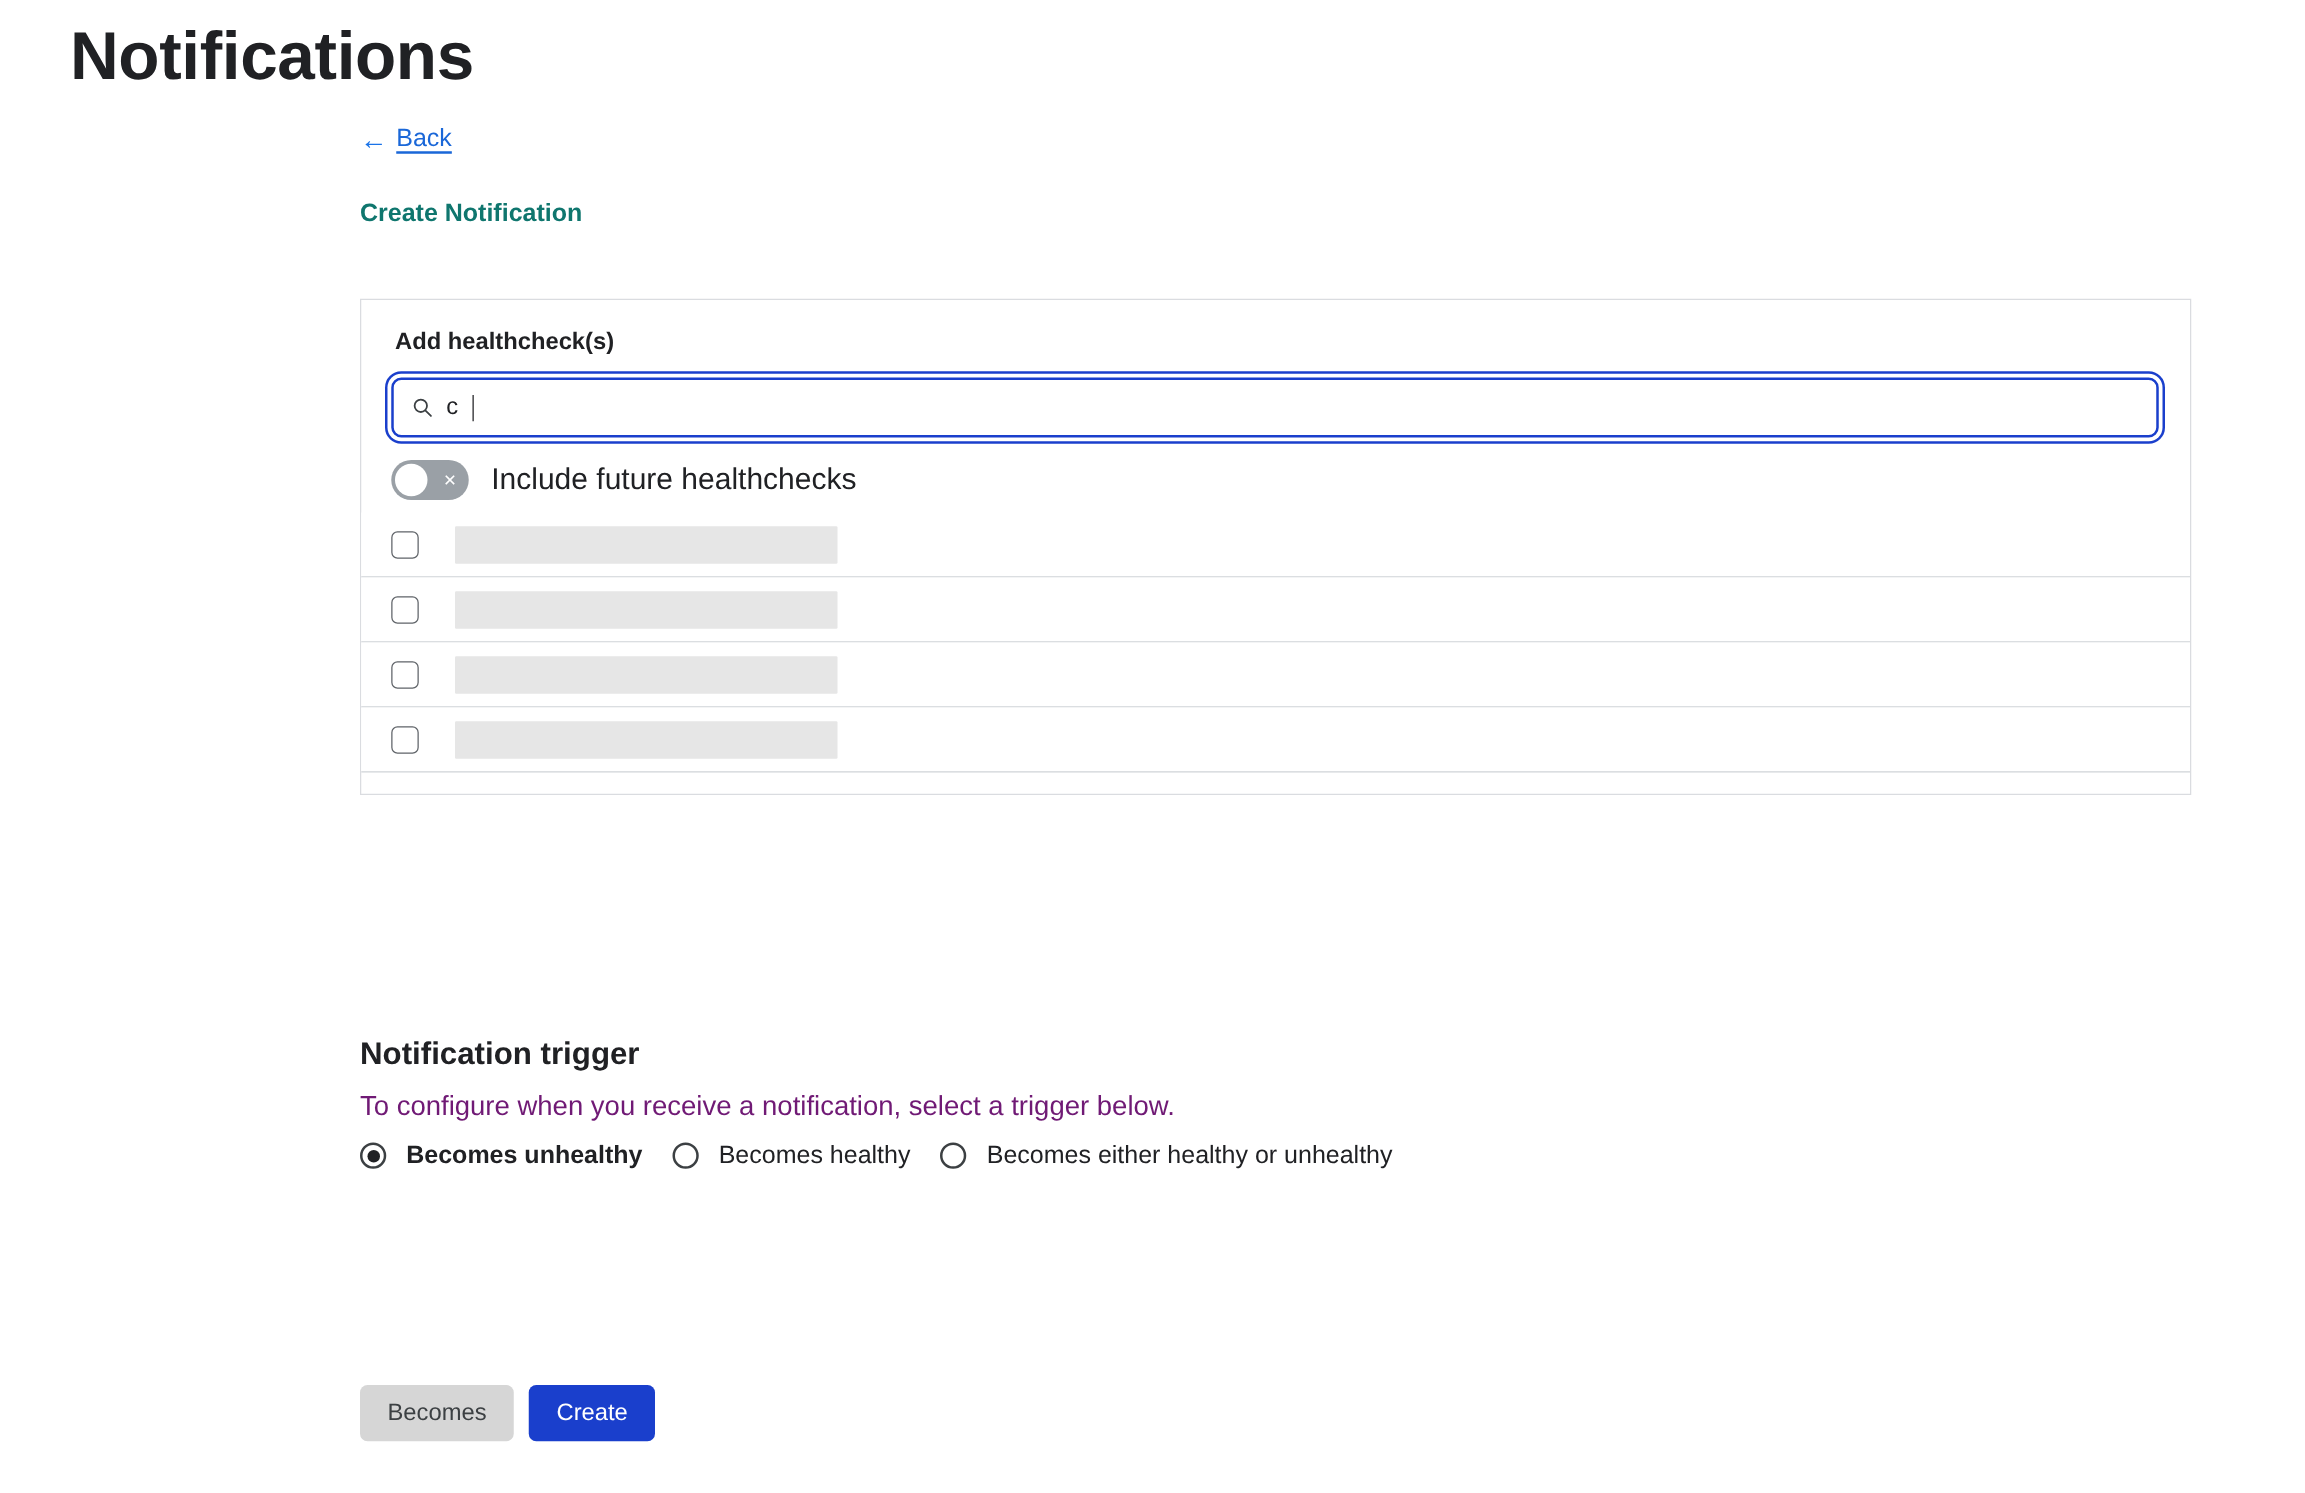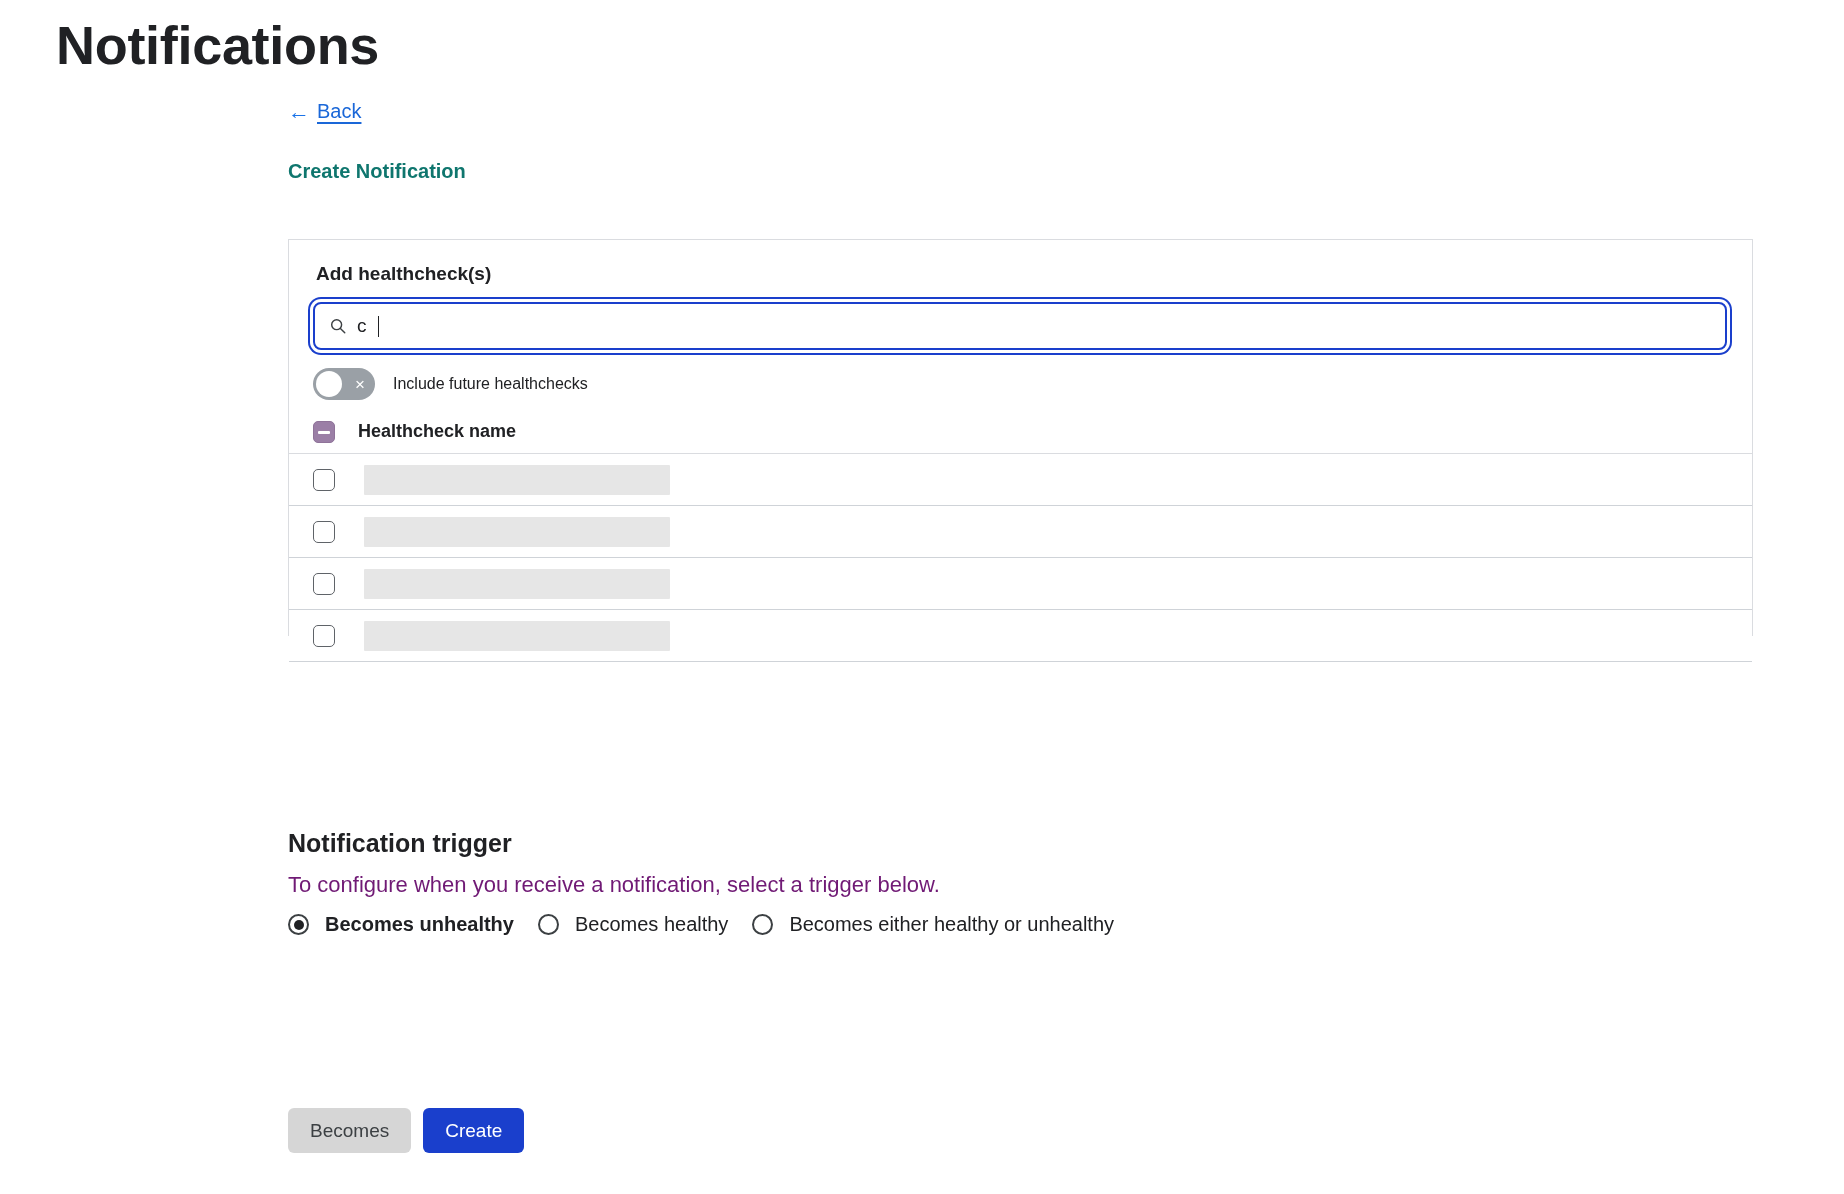--- a/index.html
+++ b/index.html
@@ -148,21 +148,21 @@
   .toggle .x-mark {
     position: absolute;
     right: 10px;
     top: 50%;
     transform: translateY(-50%);
     color: #ffffff;
     font-size: 17px;
     line-height: 1;
   }
   .toggle-label {
-    font-size: 16px;
+    font-size: 24px;
     color: #202124;
   }
 
   
   .table {
     position: absolute;
     left: 0;
     top: 170px;
     width: 100%;
   }
@@ -365,24 +365,20 @@
   <div class="toggle-row">
     <div class="toggle">
       <div class="knob"></div>
       <span class="x-mark">×</span>
     </div>
     <span class="toggle-label">Include future healthchecks</span>
   </div>
 
   <div class="table">
 
-    <div class="table-head">
-      <div class="cb indeterminate"></div>
-      <span class="th-label">Healthcheck name</span>
-    </div>
 
 
     <div class="row">
       <div class="cb empty"></div>
       <div class="skeleton"></div>
     </div>
 
     <div class="row">
       <div class="cb empty"></div>
       <div class="skeleton"></div>

